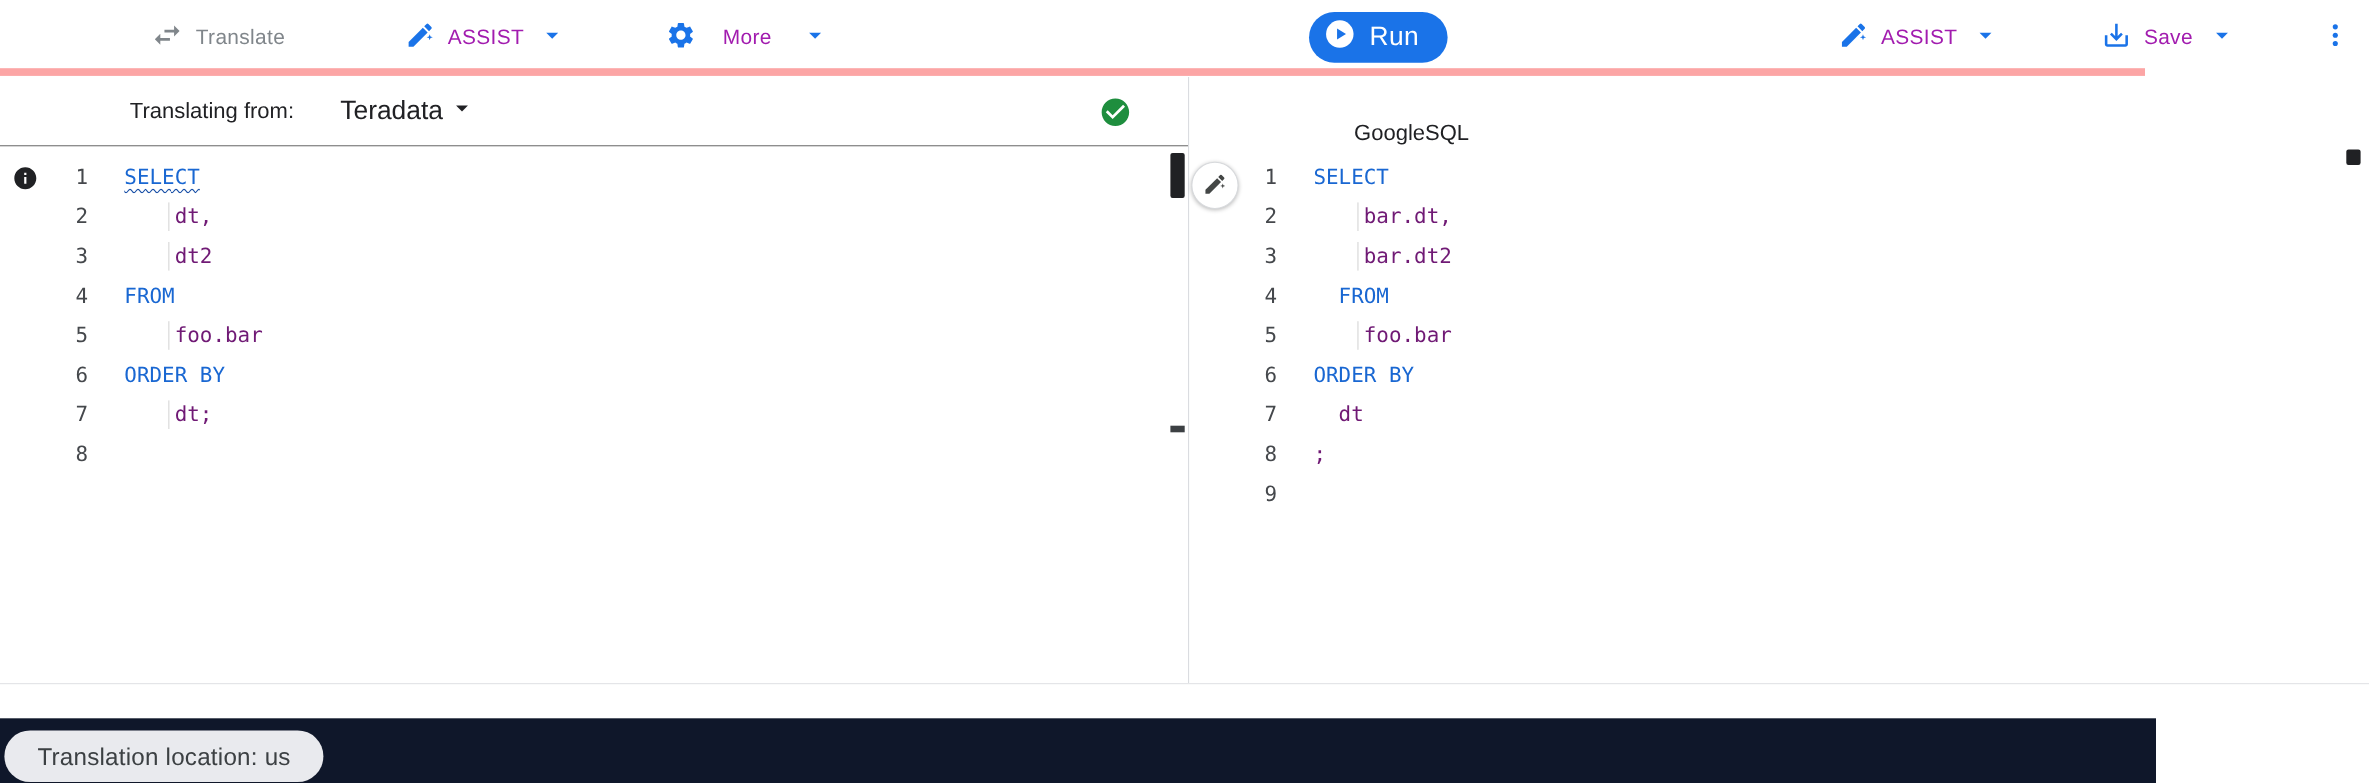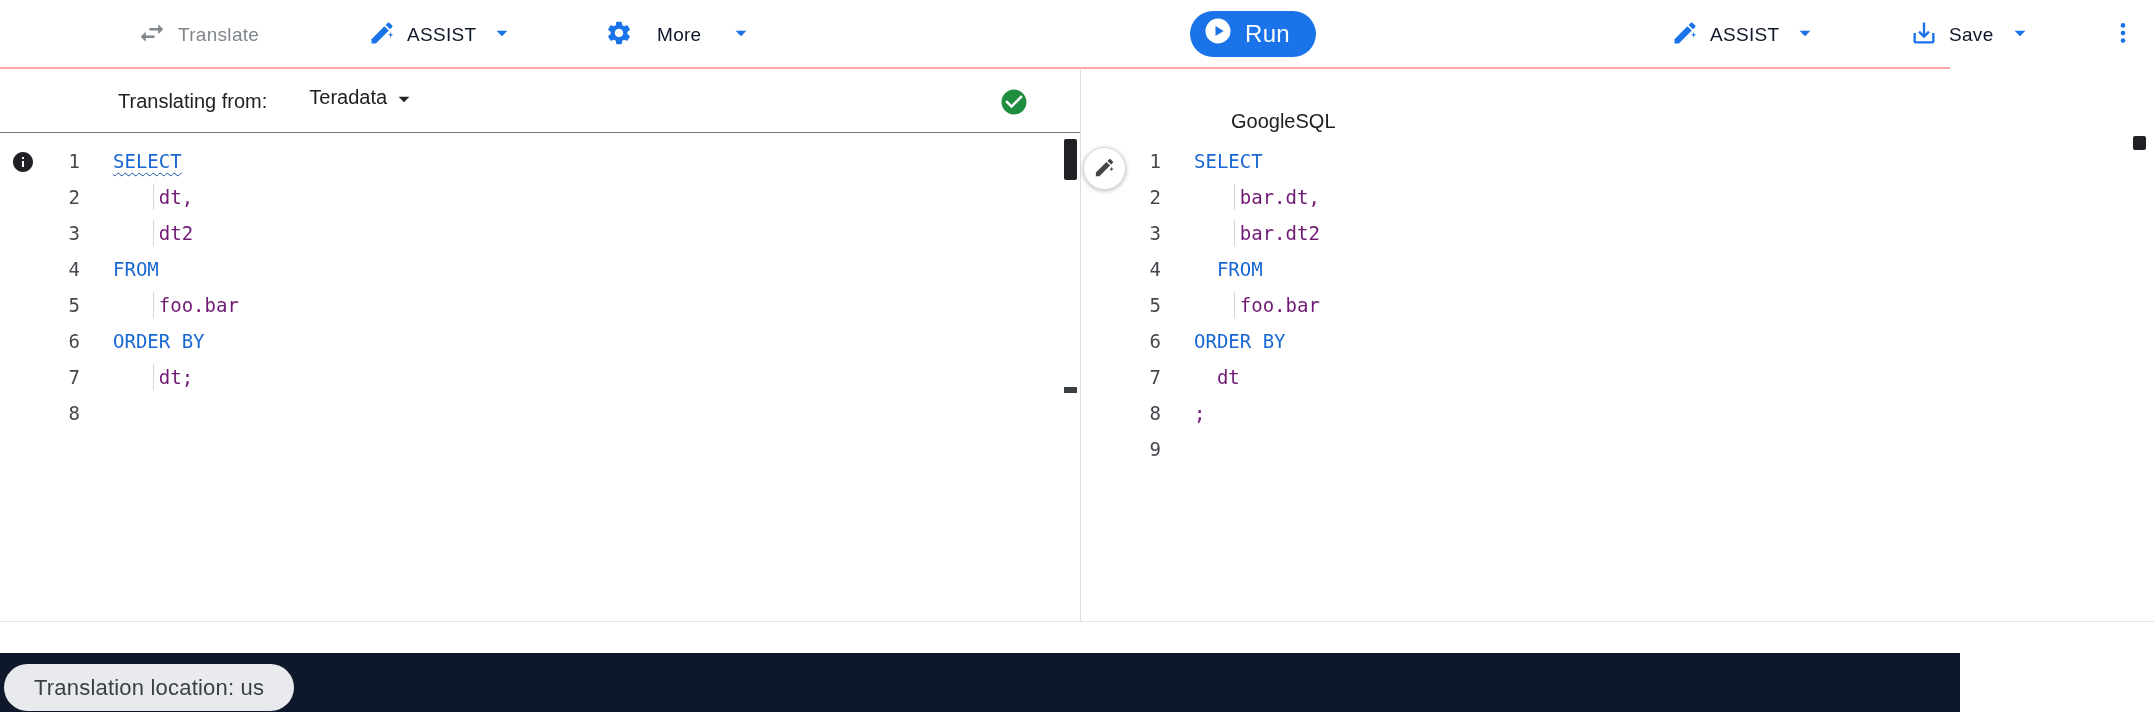--- a/index.html
+++ b/index.html
@@ -2,27 +2,27 @@
 <html><head>
 <meta charset="utf-8">
 <style>
   * { margin:0; padding:0; box-sizing:border-box; }
   html,body { width:2154px; height:712px; background:#fff; overflow:hidden;
               font-family:"Liberation Sans", sans-serif; color:#202124; }
   .stage { position:relative; width:2154px; height:712px; background:#fff; }
 
   
   .toolbar { position:absolute; top:0; left:0; width:1950px; height:69px;
-             background:#fff; border-bottom:2px solid #fca5a5; }
+             background:#fff; border-bottom:7px solid #fca5a5; }
   .tbtn { position:absolute; top:16px; height:38px; display:flex; align-items:center;
           gap:11px; background:none; border:none; cursor:pointer;
           font-family:"Liberation Sans", sans-serif; font-size:19px; font-weight:500;
           letter-spacing:.3px; }
   .tbtn svg { flex:none; }
-  .blue  { color:#0f172a;align-items:center; }
+  .blue  { color:#a21caf;align-items:center; }
   .gray  { color:#80868b; }
   .btn-translate { left:137px; }
   .btn-assist-left { left:368px; }
   .btn-more { left:605px;gap:24px; }
   .btn-run { left:1190px; top:11px; height:46px; padding:0 26px 0 13px;
              border-radius:23px; background:#1a73e8; color:#fff; gap:12px;
              display:flex; align-items:center; border:none; cursor:pointer;
              font-size:24px; font-weight:500; letter-spacing:.3px; }
   .btn-assist-right { left:1671px; }
   .btn-save { left:1910px; }
@@ -30,24 +30,24 @@
   .caret { margin-left:2px; }
 
   
   .panes { position:absolute; top:70px; left:0; width:2154px; height:551px; background:#fff; }
   .pane-divider { position:absolute; left:1080px; top:0; width:1px; height:551px; background:#dadce0; }
   .panes-bottom { position:absolute; left:0; top:551px; width:2154px; height:1px; background:#e1e3e6; }
 
   .left-header { position:absolute; left:0; top:0; width:1080px; height:63px;
                  border-bottom:1px solid #737373; display:flex; align-items:center; }
   .lh-label { margin-left:118px; font-size:20px; color:#202124; }
-  .dialect-dd { margin-left:42px; display:flex; align-items:flex-start; gap:4px;
+  .dialect-dd { margin-left:42px; display:flex; align-items:center; gap:4px;
                 background:none; border:none; cursor:pointer;
                 font-family:"Liberation Sans", sans-serif;
-                font-size:20px; font-weight:500; color:#202124; }
+                font-size:24px; font-weight:500; color:#202124; }
   .check-wrap { position:absolute; left:999px; top:17px; width:30px; height:30px; }
 
   .right-header { position:absolute; left:1117px; top:0; width:1073px; height:63px;
                   display:flex; align-items:flex-end; }
   .rh-label { margin-left:114px; font-size:20px; color:#202124; }
 
   
   .editor { position:absolute; top:63px; height:488px; padding-top:10px; overflow:hidden; }
   .editor-left  { left:0; width:1063px; }
   .editor-right { left:1081px; width:1050px; }

